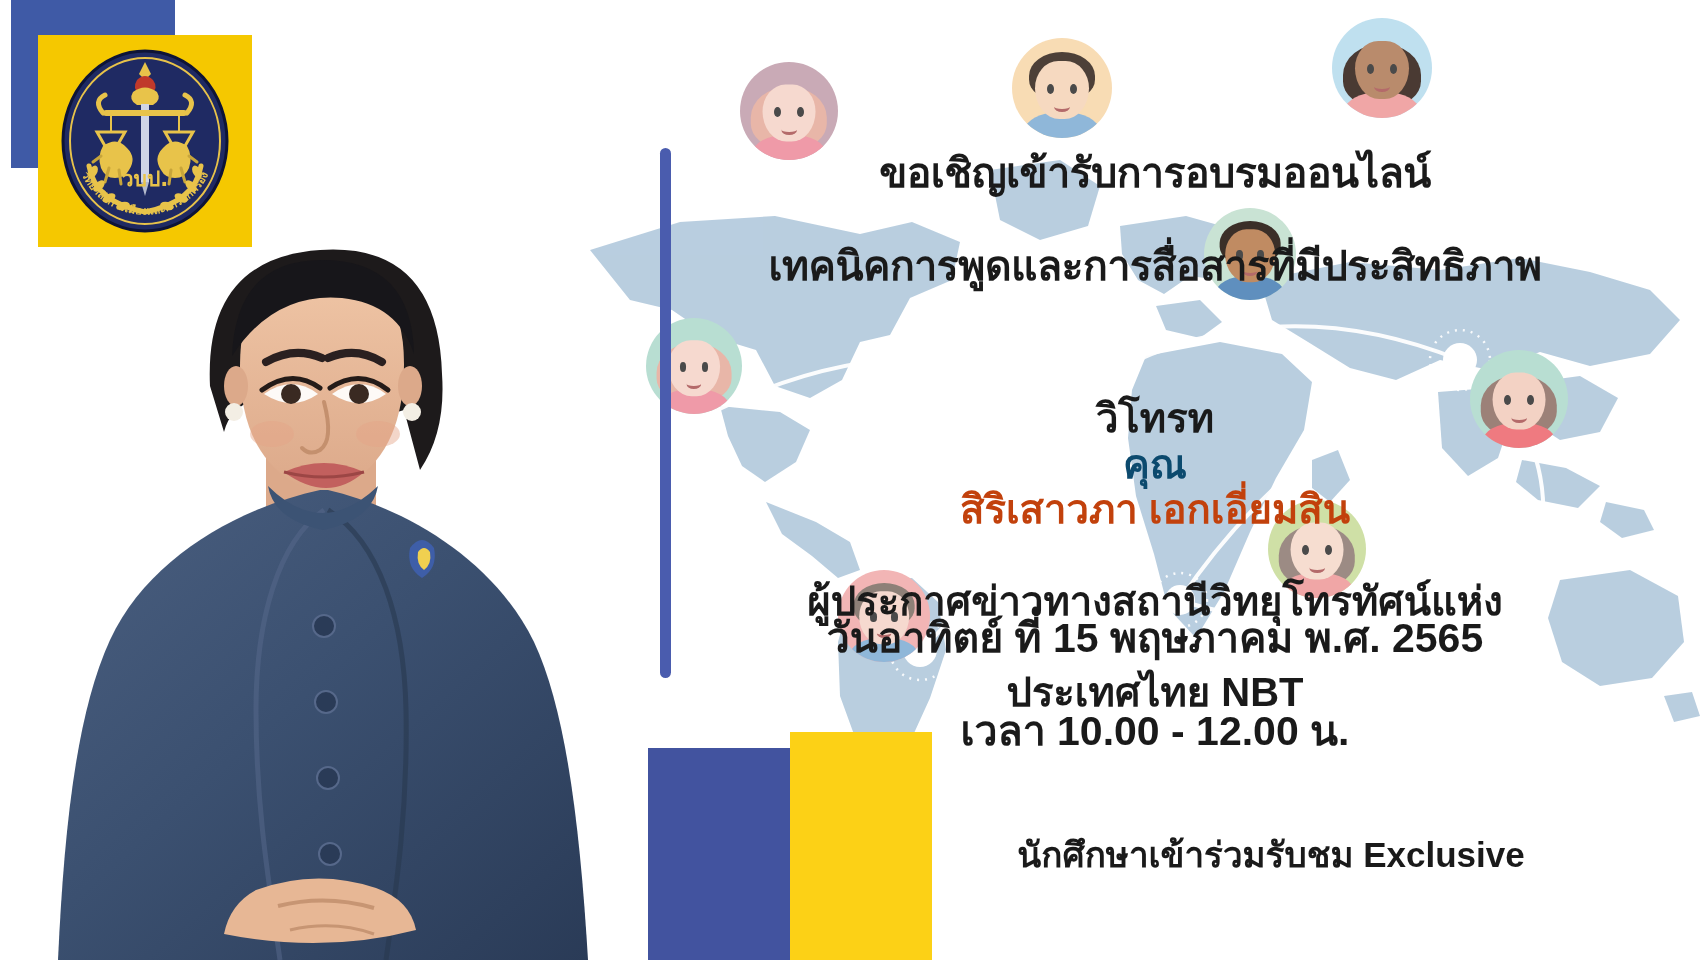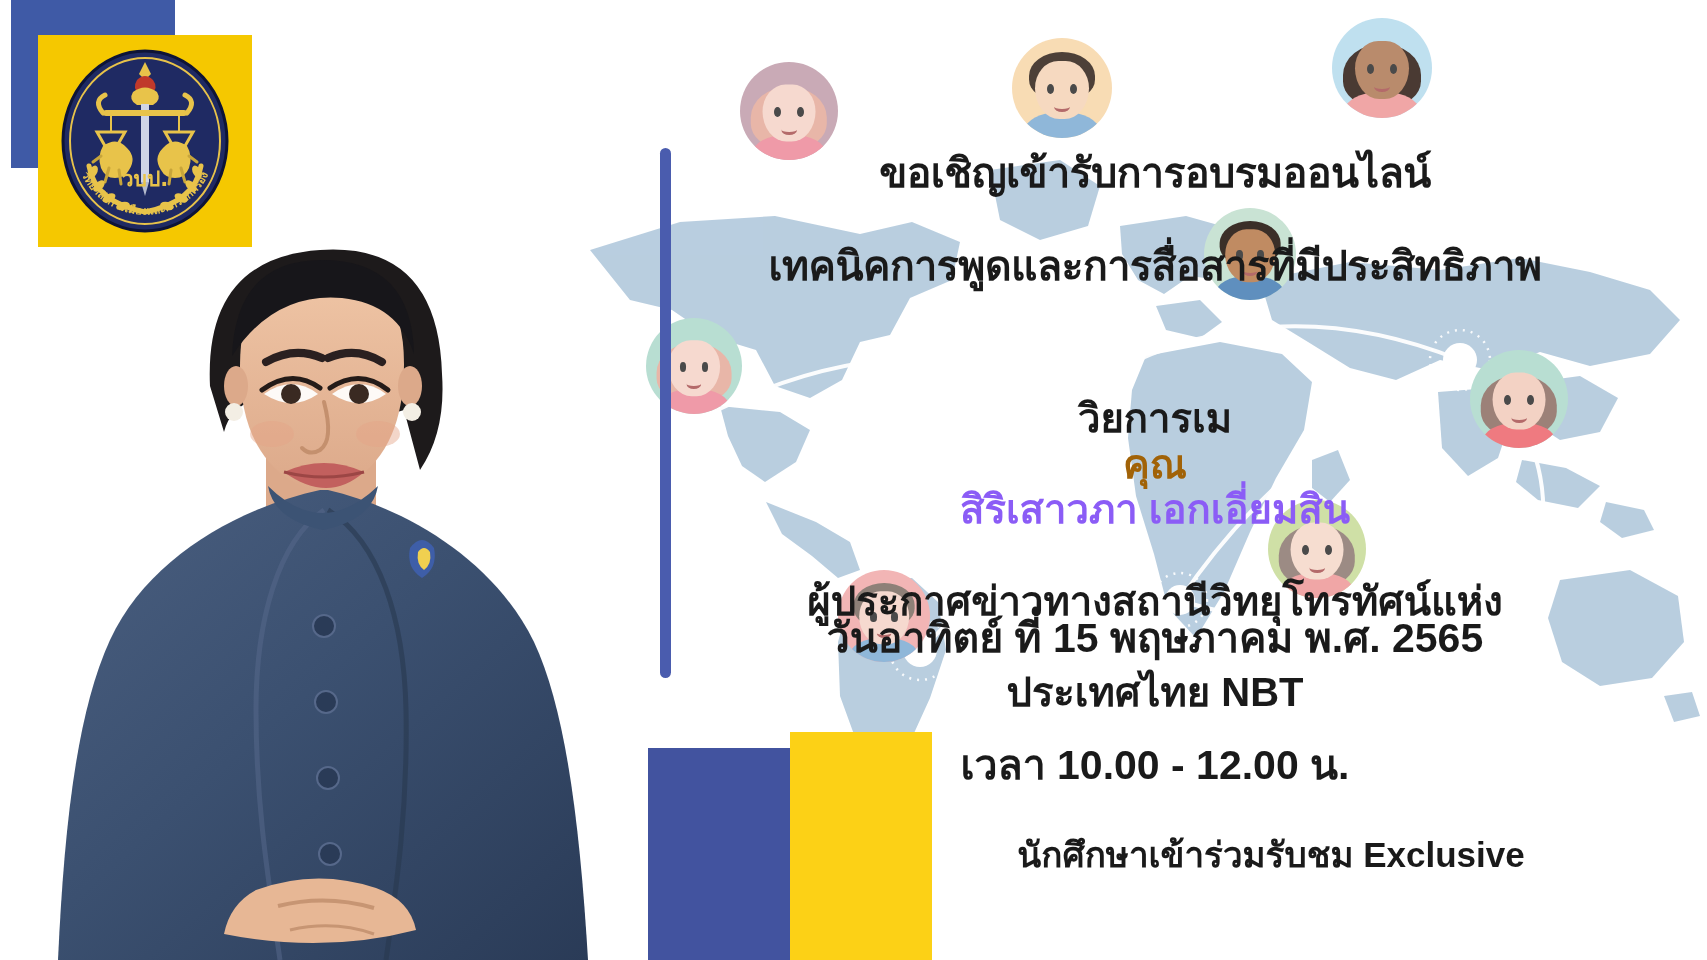--- a/index.html
+++ b/index.html
@@ -169,32 +169,32 @@
     letter-spacing: -0.5px;
   }
   #speaker-block {
     left: 610px;
     top: 305px;
     width: 1090px;
     font-size: 40px;
   }
   #speaker-line1 { display: block; }
   #speaker-role { color: #1a1a1a; }
-  #speaker-name { color: #a16207; }
+  #speaker-name { color: #0c4a6e; }
   #speaker-line2 { display: block; }
   #speaker-line3 { display: block; }
 
   #datetime-block {
     left: 610px;
     top: 568px;
     width: 1090px;
     font-size: 41px;
   }
   #date-line { display:block; }
-  #time-line { display:block;margin-top:34px; }
+  #time-line { display:block; }
 
   #footer-block {
     left: 876px;
     top: 786px;
     width: 790px;
     font-size: 35px;
     text-align: center;
     line-height: 1.32;
   }
   #footer-line1 { display:block; }
@@ -471,23 +471,23 @@
   <div class="block-blue"></div>
   <div class="block-yellow"></div>
 
   <div class="txt" id="title-text">
     <span>ขอเชิญเข้ารับการอบรมออนไลน์</span><br>
     <span>เทคนิคการพูดและการสื่อสารที่มีประสิทธิภาพ</span>
   </div>
 
   <div class="txt" id="speaker-block">
     <span id="speaker-line1">
-      <span id="speaker-role">วิยการเม</span>
+      <span id="speaker-role">วิโทรท</span>
       <span id="speaker-name">คุณ</span>
-      <span id="speaker-name" style="color:#8b5cf6;">สิริเสาวภา เอกเอี่ยมสิน</span>
+      <span id="speaker-name" style="color:#c2410c;">สิริเสาวภา เอกเอี่ยมสิน</span>
     </span>
     <span id="speaker-line2">ผู้ประกาศข่าวทางสถานีวิทยุโทรทัศน์แห่ง</span>
     <span id="speaker-line3">ประเทศไทย NBT</span>
   </div>
 
   <div class="txt" id="datetime-block">
     <span id="date-line">วันอาทิตย์ ที่ 15 พฤษภาคม พ.ศ. 2565</span>
     <span id="time-line">เวลา 10.00 - 12.00 น.</span>
   </div>
 

